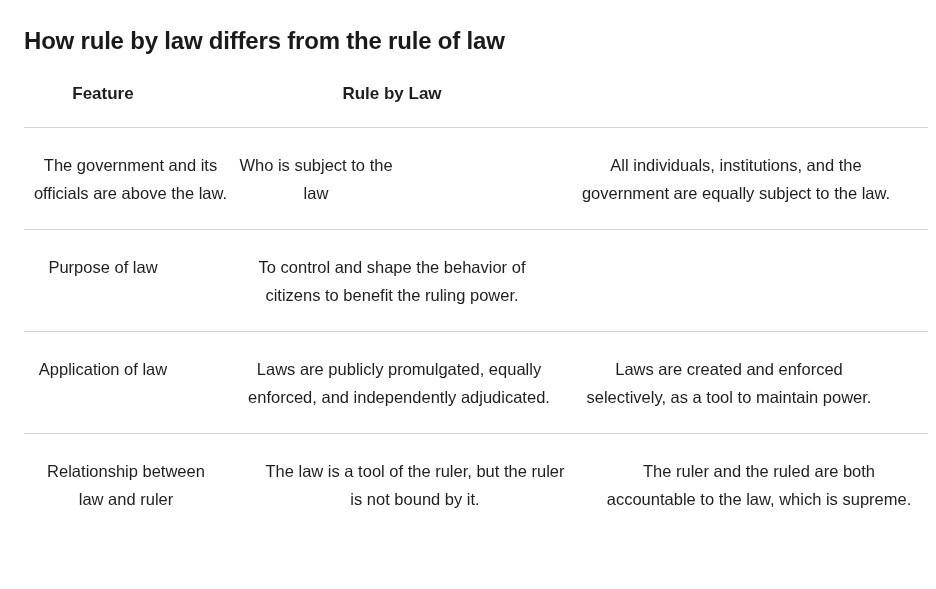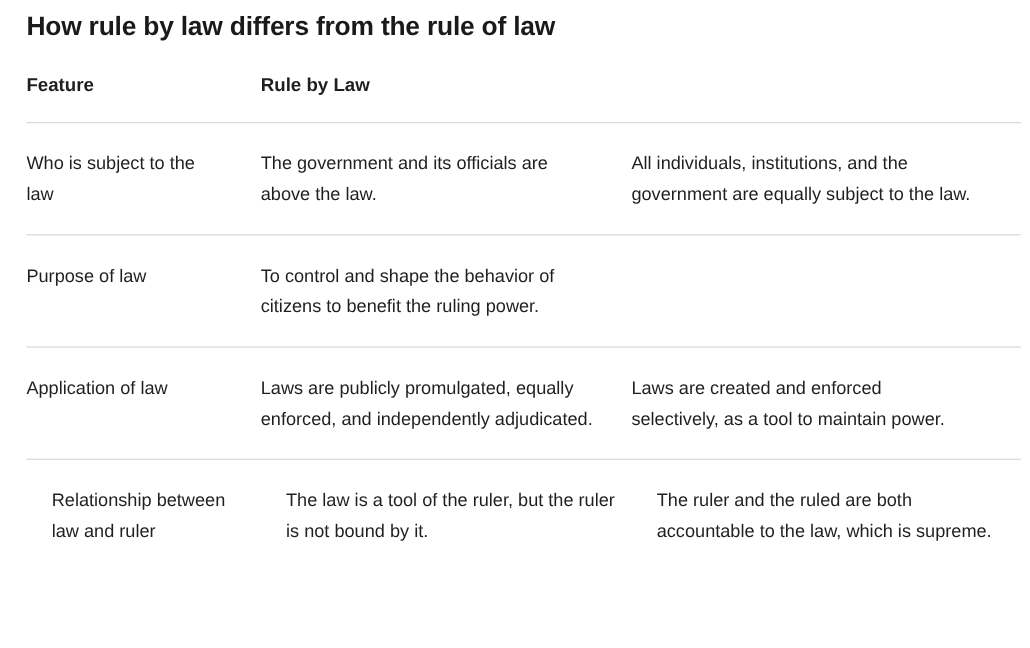--- a/index.html
+++ b/index.html
@@ -18,25 +18,26 @@
   .container {
     padding: 10px 8px 0 24px;
     box-sizing: border-box;
     width: 936px;
   }
   .page-title {
     font-size: 24px;
     font-weight: 700;
     letter-spacing: -0.2px;
     color: #1a1a1a;
-    margin: 0 0 24px 0;
+    margin: 16px 0 24px 0;
     line-height: 30px;
   }
   .cmp-table {
     width: 904px;
+    text-align: center;
   }
   .cmp-row {
     display: grid;
     grid-template-columns: 213px 337px 1fr;
     border-bottom: 1px solid #cbd6de;
   }
   .cmp-row.last {
     border-bottom: none;
     margin-left: 23px;
   }
@@ -71,25 +72,25 @@
     <div class="cmp-row header-row">
       <div class="cell col-feature">
         <span class="txt">Feature</span>
       </div>
       <div class="cell col-rbl">
         <span class="txt">Rule by Law</span>
       </div>
     </div>
 
     <div class="cmp-row">
+      <div class="cell col-rbl">
+        <span class="txt">The government and its officials are above the law.</span>
+      </div>
       <div class="cell col-feature">
         <span class="txt">Who is subject to the law</span>
-      </div>
-      <div class="cell col-rbl">
-        <span class="txt">The government and its officials are above the law.</span>
       </div>
       <div class="cell col-rol">
         <span class="txt">All individuals, institutions, and the government are equally subject to the law.</span>
       </div>
     </div>
 
     <div class="cmp-row">
       <div class="cell col-feature">
         <span class="txt">Purpose of law</span>
       </div>

